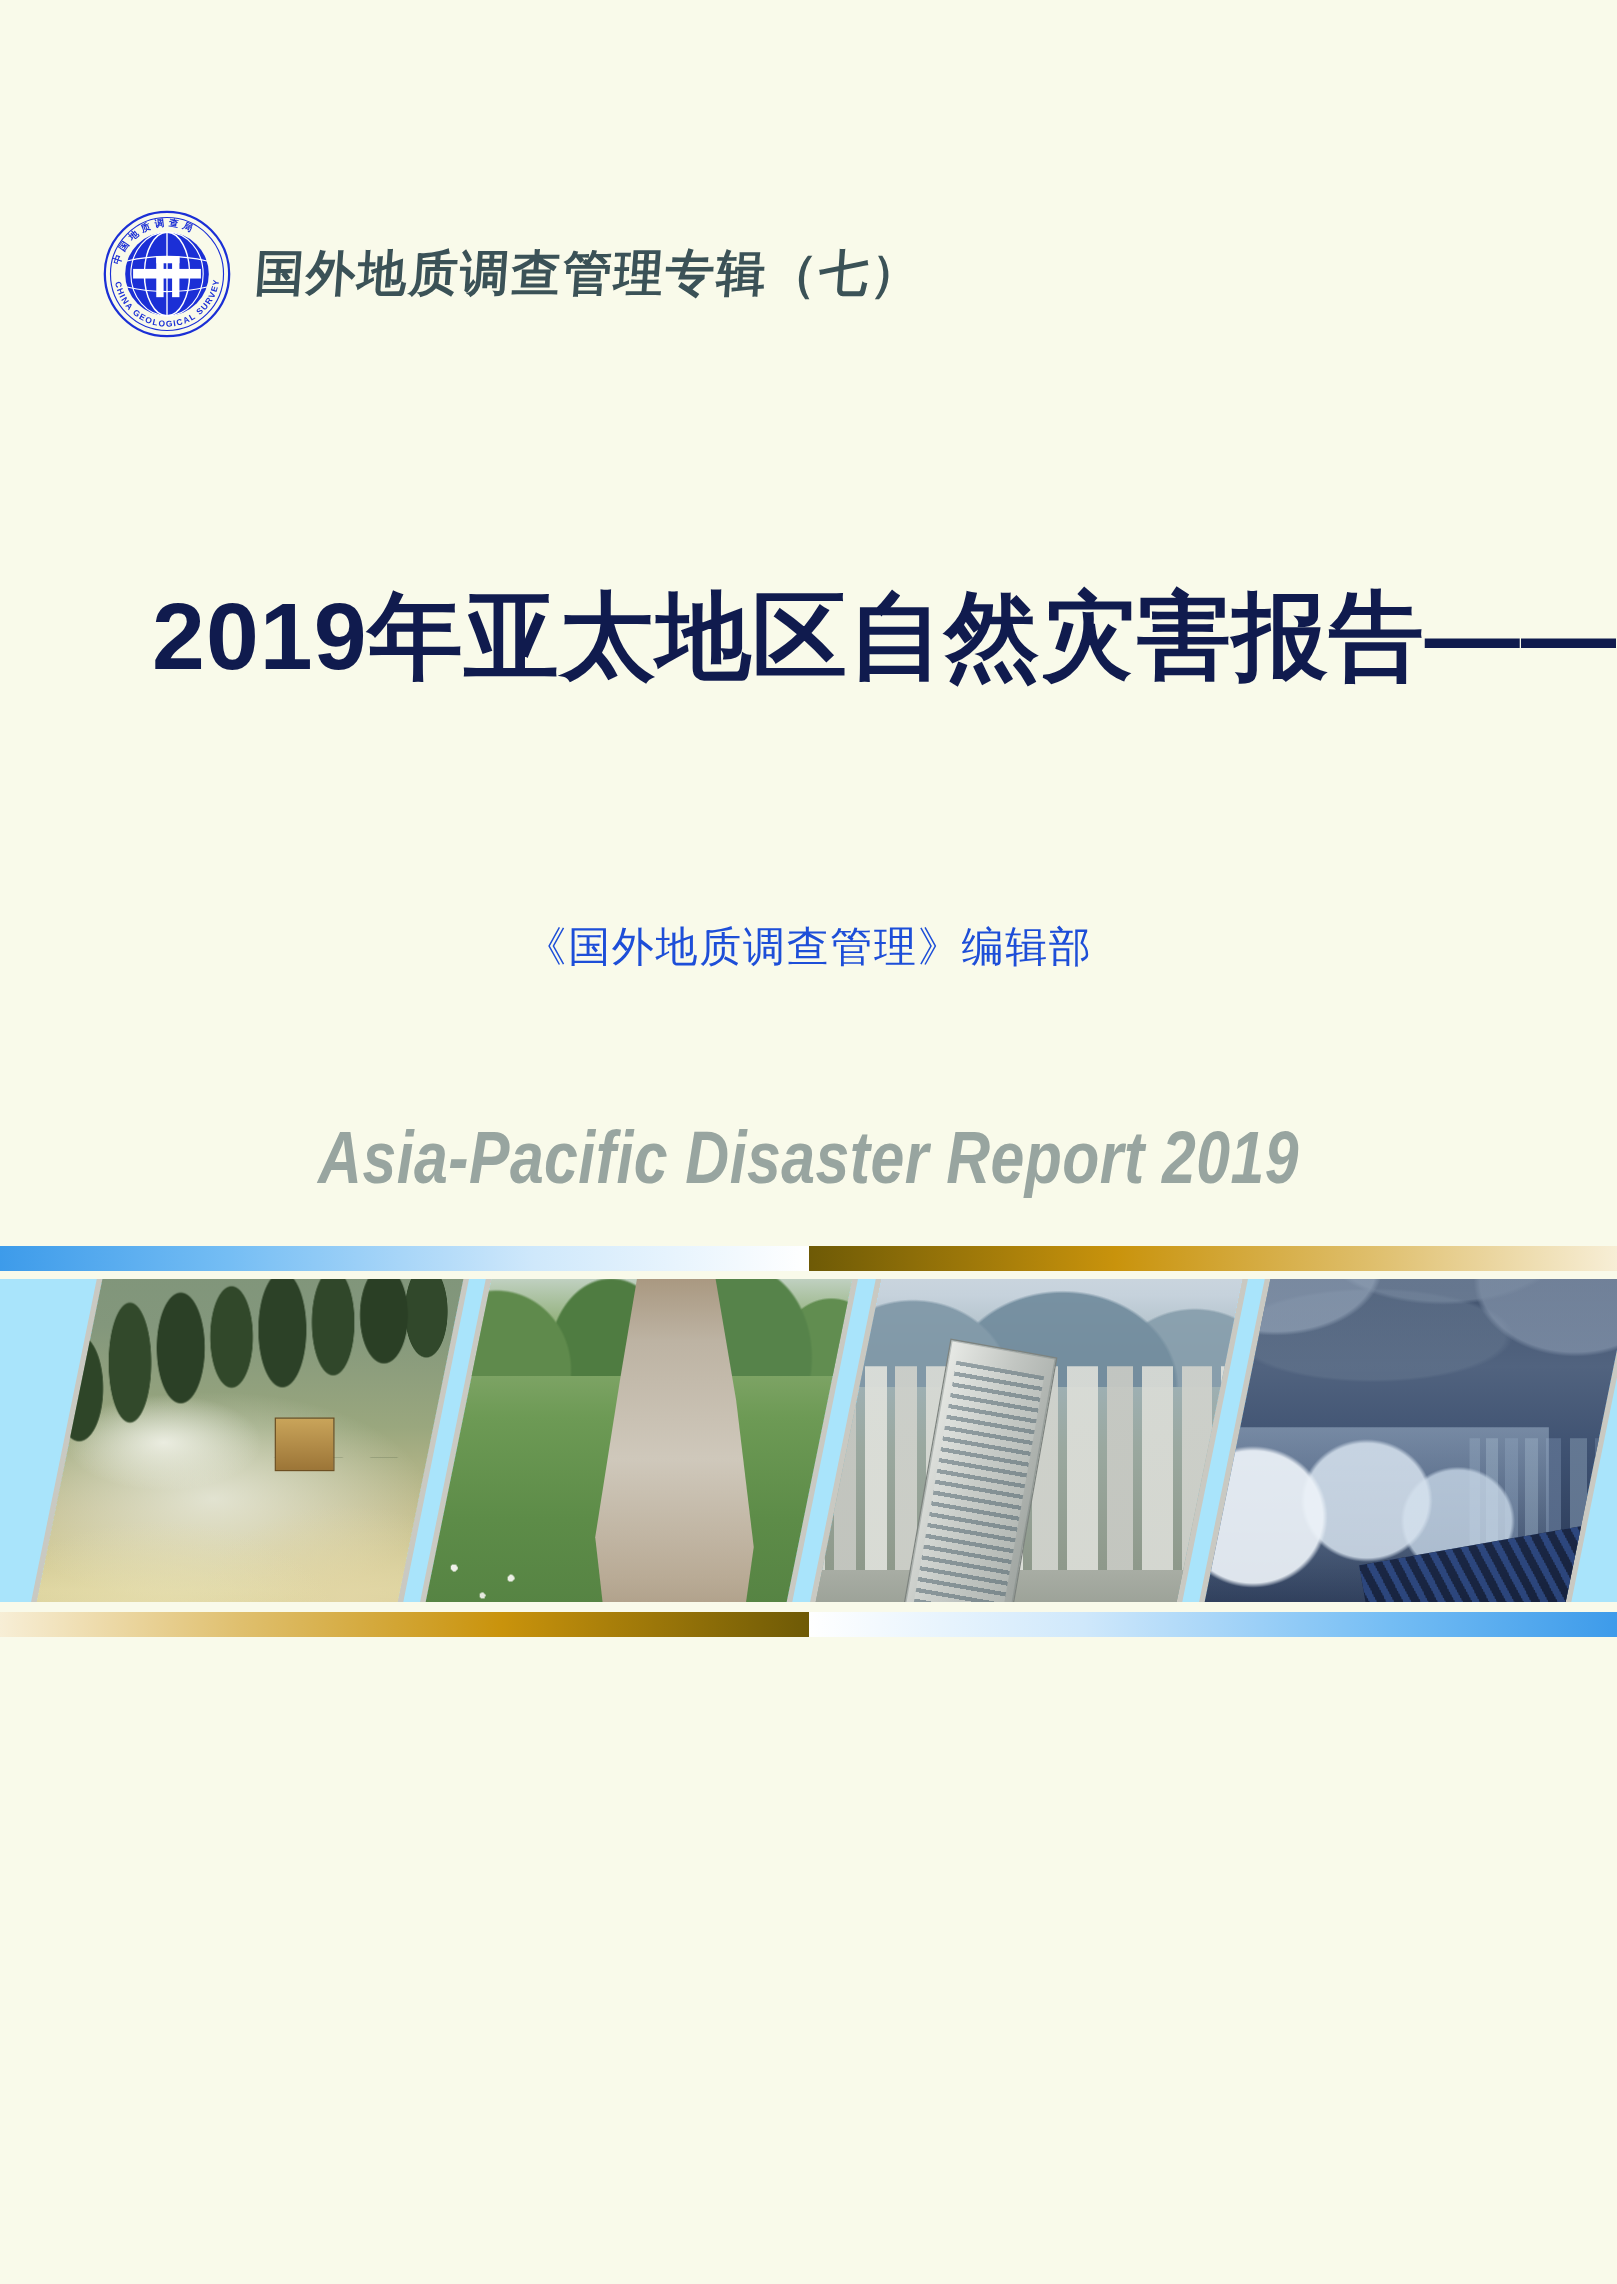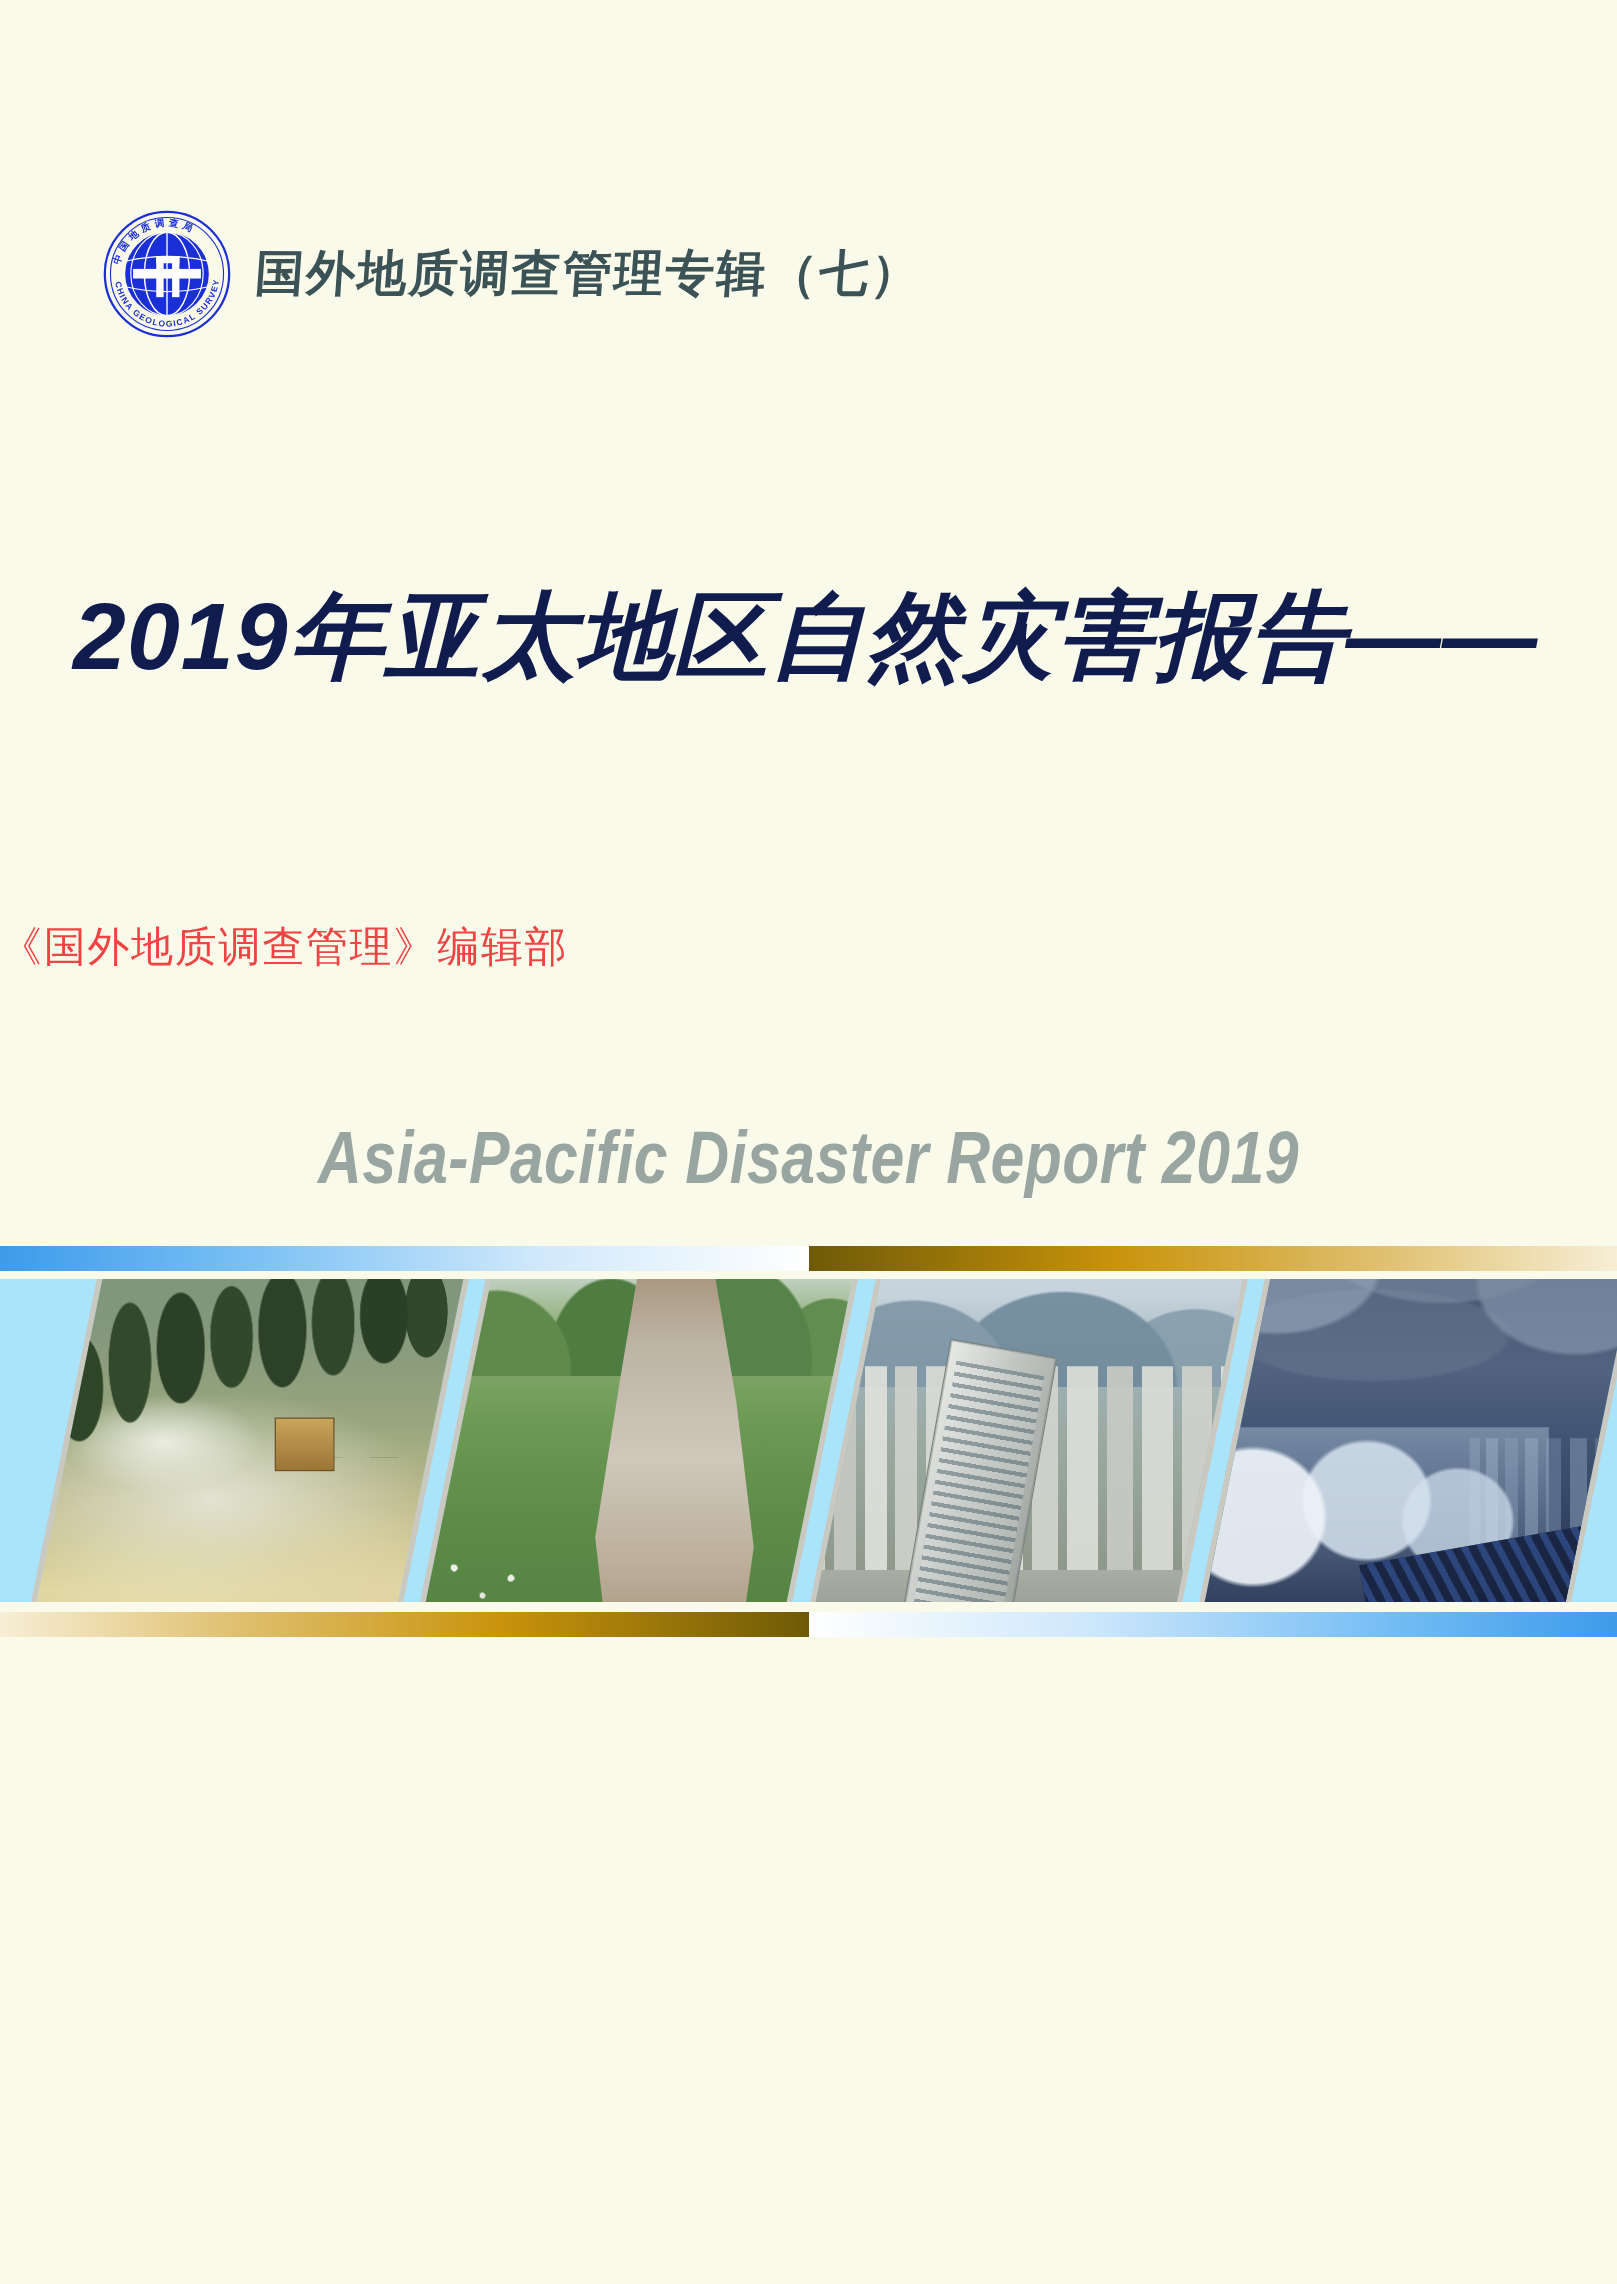--- a/index.html
+++ b/index.html
@@ -24,41 +24,41 @@
     font-weight:bold;
     font-size:49px;
     letter-spacing:2.3px;
     color:#3b5257;
     white-space:nowrap;
     transform:skewX(-4deg);
   }
 
   
   .title-block{
-    position:absolute;left:0;right:6px;top:576px;
-    text-align:center;
-    font-style:italic;
+    position:absolute;left:0;right:0;top:576px;
+    text-align:right;
   }
   .title-line{
     font-family:"Liberation Sans",sans-serif;
     font-weight:bold;
     color:#101b4e;
     font-size:95px;
     line-height:1.28;
     letter-spacing:1.1px;
     white-space:nowrap;
   }
 
   
   .editor{
     position:absolute;left:0;right:0;top:919px;
+    text-align:center;
     font-family:"Liberation Serif",serif;
     font-size:42px;
     letter-spacing:1.7px;
-    color:#ef4444;
+    color:#1d4ed8;
   }
 
   
   .subtitle-en{
     position:absolute;left:0;right:0;top:1115px;
     text-align:center;
     font-family:"Liberation Sans",sans-serif;
     font-style:italic;
     font-weight:bold;
     font-size:74px;

